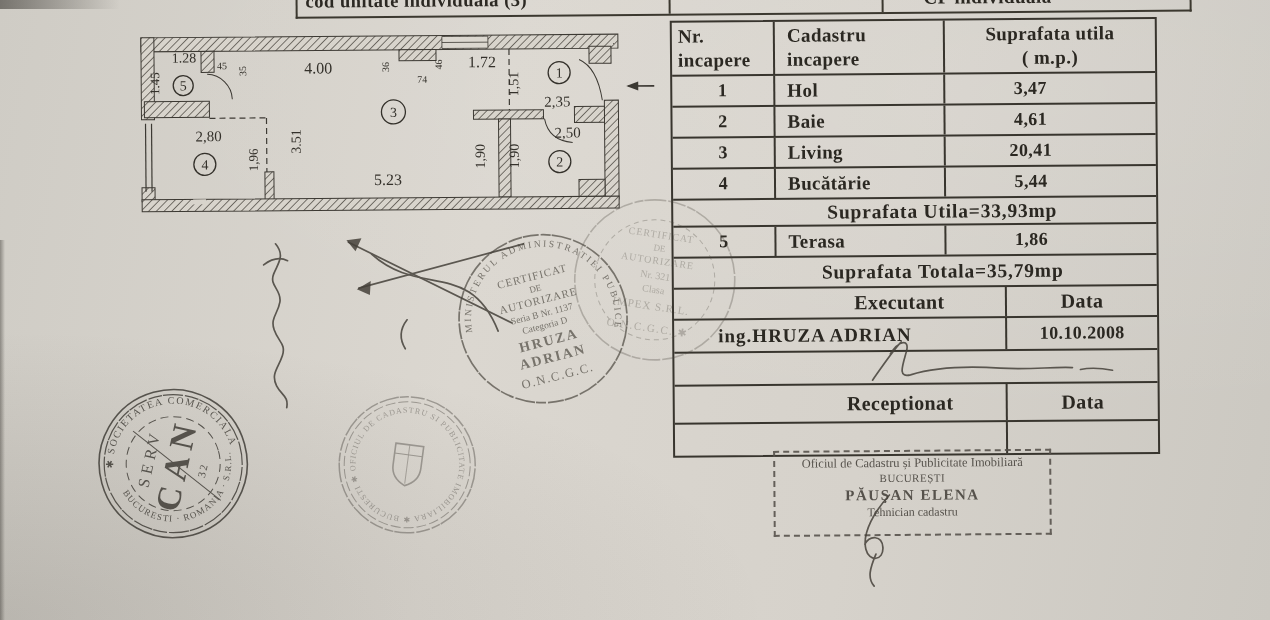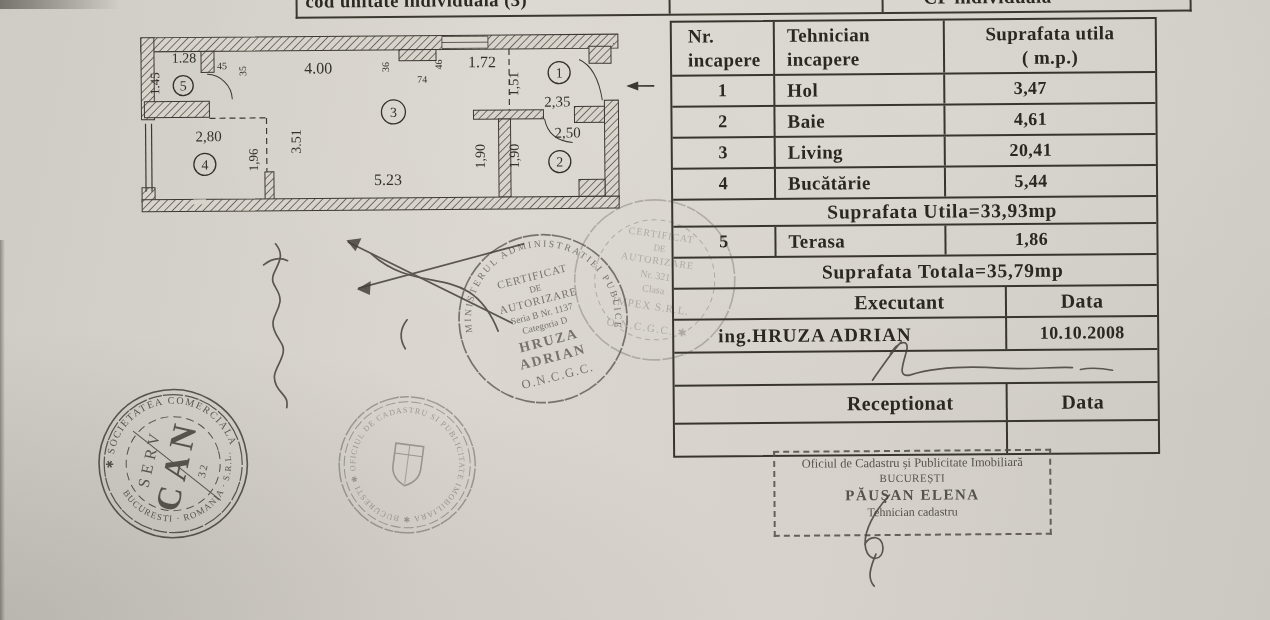--- a/index.html
+++ b/index.html
@@ -29,21 +29,21 @@
   #plan{position:absolute;left:128px;top:26px;width:530px;height:195px;}
   #plan text{font-family:"Liberation Serif","DejaVu Serif",serif;fill:#34312b;}
 
   
   #roomtable{position:absolute;left:672px;top:21px;width:483px;
     border:2px solid #38352e;font-weight:700;color:#2b2822;}
   .trow{display:flex;border-bottom:2px solid #38352e;box-sizing:border-box;align-items:stretch;}
   .trow:last-child{border-bottom:none;}
   .tc{display:flex;align-items:center;box-sizing:border-box;font-size:18px;letter-spacing:.4px;}
   .bR{border-right:2px solid #38352e;}
-  .c1{width:103px;padding-left:16px;}
+  .c1{width:103px;padding-left:6px;}
   .c2{width:170px;padding-left:12px;}
   .c3{flex:1;}
   .cw{width:333px;}
   .cd{flex:1;}
   .cnum{justify-content:center;padding-left:0;}
   .careas{justify-content:center;padding-right:40px;}
   .hdr2{flex-direction:column;align-items:flex-start;justify-content:center;line-height:24px;font-size:19px;}
   .hdr2.centered{align-items:center;}
   .merged{justify-content:center;padding-left:55px;font-size:19.5px;letter-spacing:.8px;}
   .execlbl{justify-content:center;padding-left:120px;font-size:20px;}
@@ -154,21 +154,21 @@
       </g>
   </svg>
 
   <div id="roomtable">
     <div class="trow" style="height:54px">
       <div class="tc c1 bR hdr2">
           <div>Nr.</div>
           <div>incapere</div>
         </div>
       <div class="tc c2 bR hdr2">
-          <div>Tehnician</div>
+          <div>Cadastru</div>
           <div>incapere</div>
         </div>
       <div class="tc c3 hdr2 centered">
           <div>Suprafata utila</div>
           <div>( m.p.)</div>
         </div>
     </div>
     <div class="trow" style="height:31px">
       <div class="tc c1 bR cnum">1</div>
       <div class="tc c2 bR rm">Hol</div>

